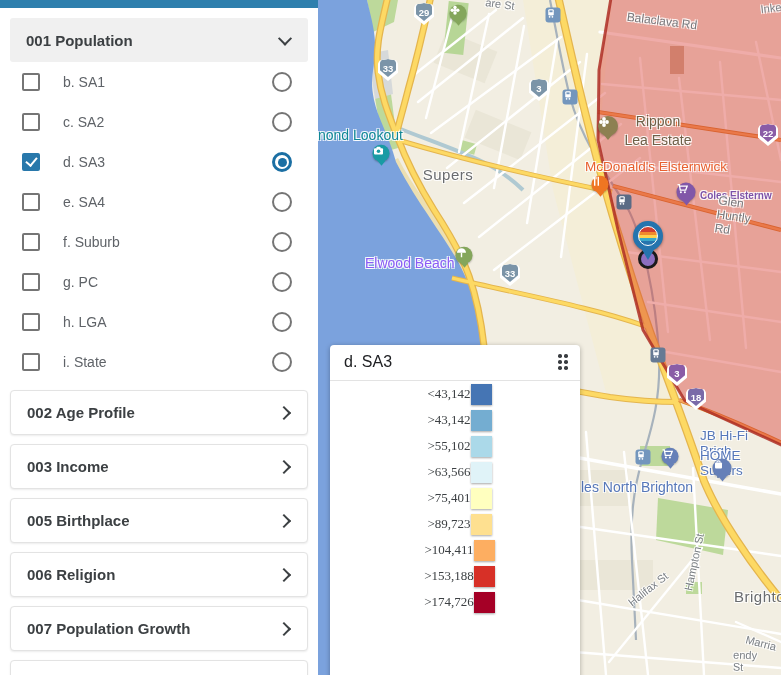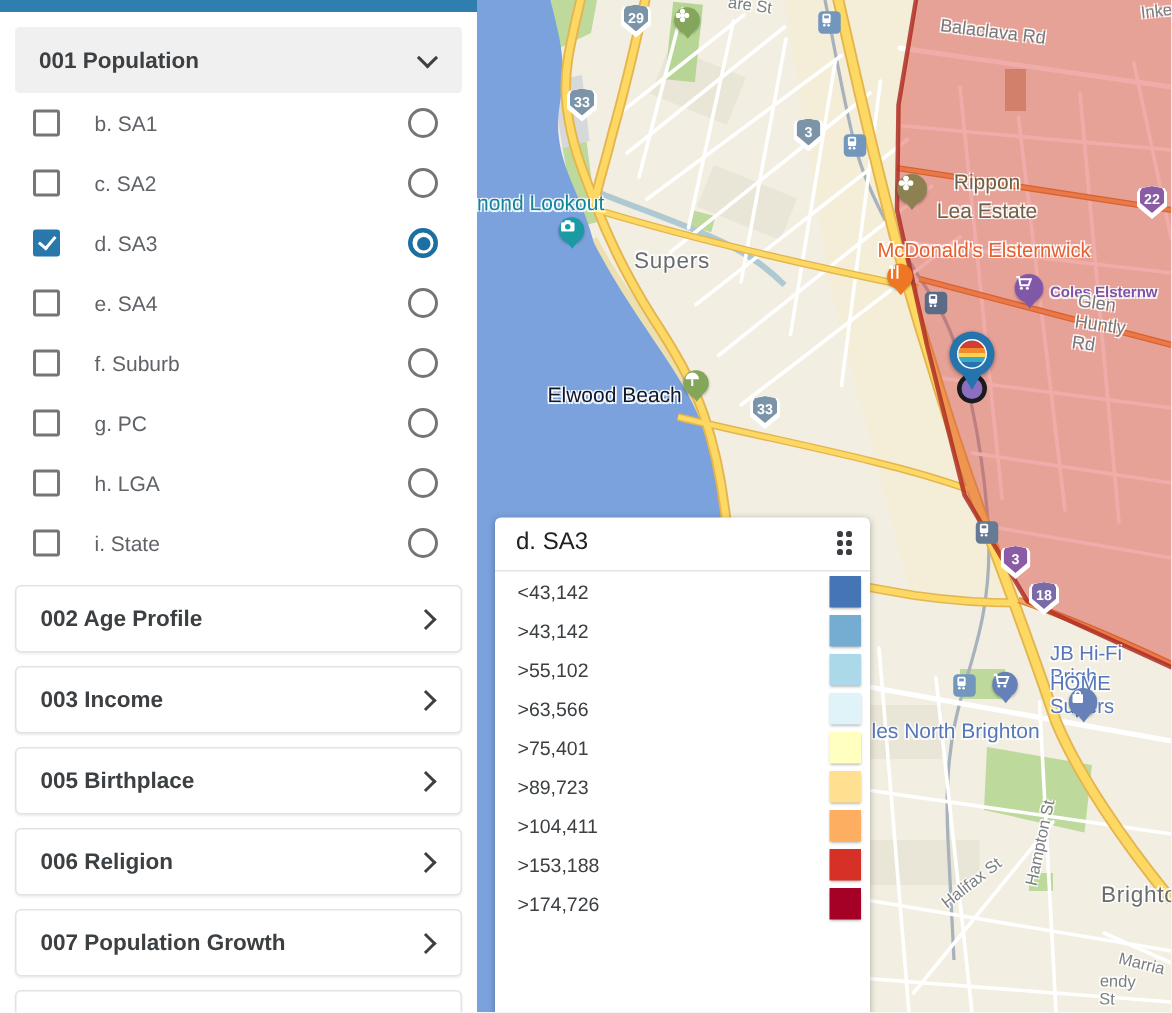--- a/index.html
+++ b/index.html
@@ -29,21 +29,21 @@
   .acc .lbl{font-size:15px;font-weight:700;color:#3c4043;}
 
   
   #map{position:absolute;left:318px;top:0;width:463px;height:675px;overflow:hidden;background:#f2eee2;}
   #map svg{position:absolute;left:0;top:0;}
   .mlabel{position:absolute;white-space:pre-line;text-shadow:-1px -1px 0 rgba(255,255,255,.85),1px -1px 0 rgba(255,255,255,.85),-1px 1px 0 rgba(255,255,255,.85),1px 1px 0 rgba(255,255,255,.85);z-index:3;}
   .ctr{transform:translate(-50%,-50%);}
   .gray-sm{font-size:11px;color:#7a7f85;}
   .gray-md{font-size:12px;color:#77797d;}
   .suburb{font-size:15px;color:#696b6e;letter-spacing:.5px;}
-  .greenlbl{font-size:14px;color:#0f172a;font-weight:500;}
+  .greenlbl{font-size:14px;color:#8b5cf6;font-weight:500;}
   .teallbl{font-size:14px;color:#0f8795;font-weight:500;}
   .purplelbl{font-size:10px;color:#7d52a8;font-weight:700;}
   .bluelbl{font-size:13.5px;color:#5677b9;font-weight:400;}
   .orangelbl{font-size:13.5px;color:#e8602f;font-weight:500;}
   .olivelbl{font-size:14px;color:#6e6048;font-weight:500;text-align:center;line-height:1.35;}
 
   .shield{position:absolute;width:20px;height:22px;z-index:3;clip-path:polygon(50% 0,92% 7%,100% 20%,100% 62%,50% 100%,0 62%,0 20%,8% 7%);
     background:#fff;display:flex;align-items:flex-start;justify-content:center;transform:translate(-50%,-50%);}
   .shield-in{width:16px;height:18px;clip-path:polygon(50% 0,92% 7%,100% 20%,100% 62%,50% 100%,0 62%,0 20%,8% 7%);
     display:flex;align-items:center;justify-content:center;font-size:9.5px;font-weight:700;color:#fff;}
@@ -64,21 +64,21 @@
 
   
   #legend{position:absolute;left:12px;top:345px;width:250px;height:335px;background:#fff;border-radius:4px 4px 0 0;
     box-shadow:0 1px 5px rgba(0,0,0,.3);z-index:6;overflow:hidden;}
   .leg-title-row{height:30px;display:flex;align-items:center;justify-content:space-between;padding:2px 10px 0 14px;}
   .leg-title{font-size:16px;color:#202124;}
   .drag-handle{display:grid;grid-template-columns:repeat(2,4px);grid-template-rows:repeat(3,4px);gap:2px;cursor:grab;padding:2px;}
   .drag-handle i{width:3.5px;height:3.5px;background:#3a3d41;border-radius:50%;}
   .leg-div{height:1px;background:#e3e3e3;margin-top:3px;}
   .leg-sub{padding:8px 15px 4px;font-size:13px;color:#3c4043;line-height:1.6;width:205px;}
-  .leg-row{height:26px;display:flex;align-items:center;justify-content:space-between;padding:0 6px 0 15px;}
+  .leg-row{height:26px;display:flex;align-items:center;justify-content:center;padding:0 6px 0 15px;font-family:Liberation Serif, serif;}
   .leg-lbl{font-size:13px;color:#3c4043;}
   .leg-swatch{width:21px;height:21px;box-shadow:0 1px 2px rgba(0,0,0,.35);}
 </style>
 </head>
 <body>
 
 <div id="page">
 
   <div id="sidebar">
     <div class="topbar" style="background:#2e7fad"></div>

